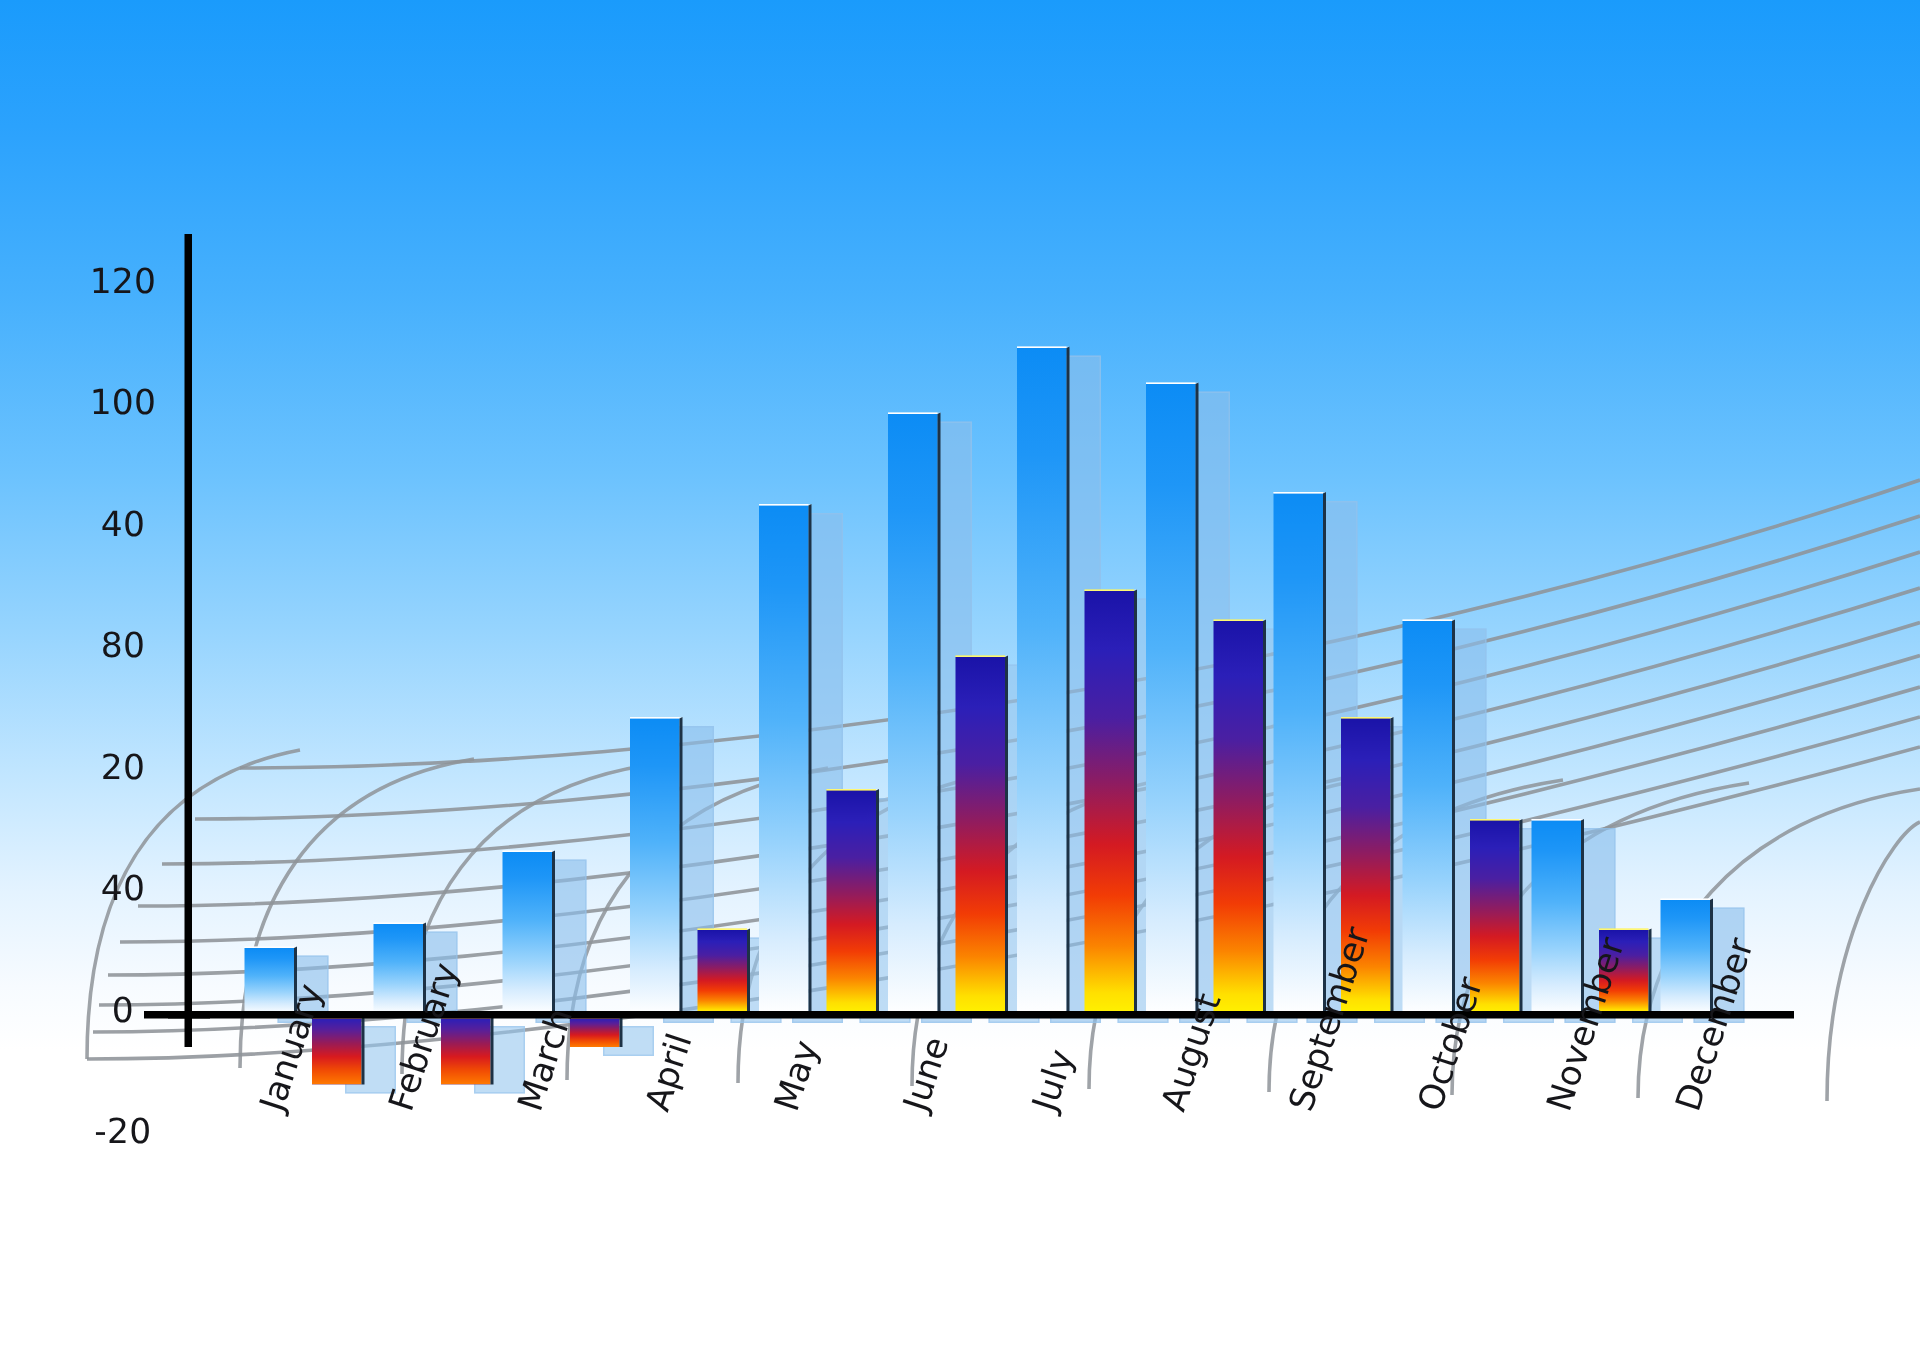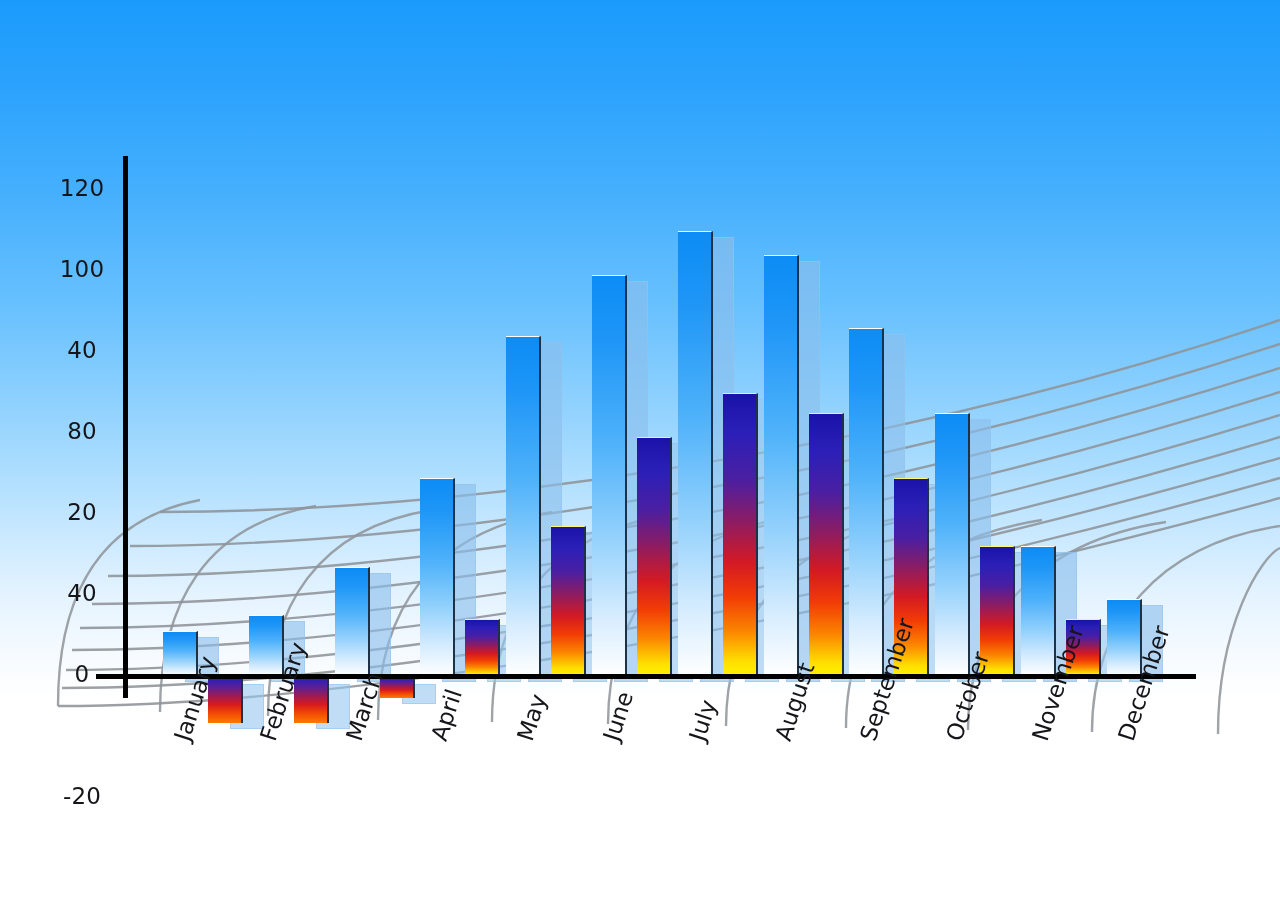--- a/index.html
+++ b/index.html
@@ -231,17 +231,17 @@
       <div class="xlabel" style="left: 941.2px; top: 736px;">October</div>
       <div class="xlabel" style="left: 1027px; top: 736px;">November</div>
       <div class="xlabel" style="left: 1112.8px; top: 736px;">December</div>
       <div class="ytick-label" style="left: 52px; top: 175px;">120</div>
       <div class="ytick-label" style="left: 52px; top: 256px;">100</div>
       <div class="ytick-label" style="left: 52px; top: 337px;">40</div>
       <div class="ytick-label" style="left: 52px; top: 418px;">80</div>
       <div class="ytick-label" style="left: 52px; top: 499px;">20</div>
       <div class="ytick-label" style="left: 52px; top: 580px;">40</div>
       <div class="ytick-label" style="left: 52px; top: 661px;">0</div>
-      <div class="ytick-label" style="left: 52px; top: 742px; margin-top: 41px;">-20</div>
+      <div class="ytick-label" style="left: 52px; top: 742px;">-20</div>
       <div style="position: absolute; left: 112px; top: 674px; width: 28px; height: 5px; background: rgb(0, 0, 0);"></div>
     </div>
 
 </div>
 
 </body></html>

